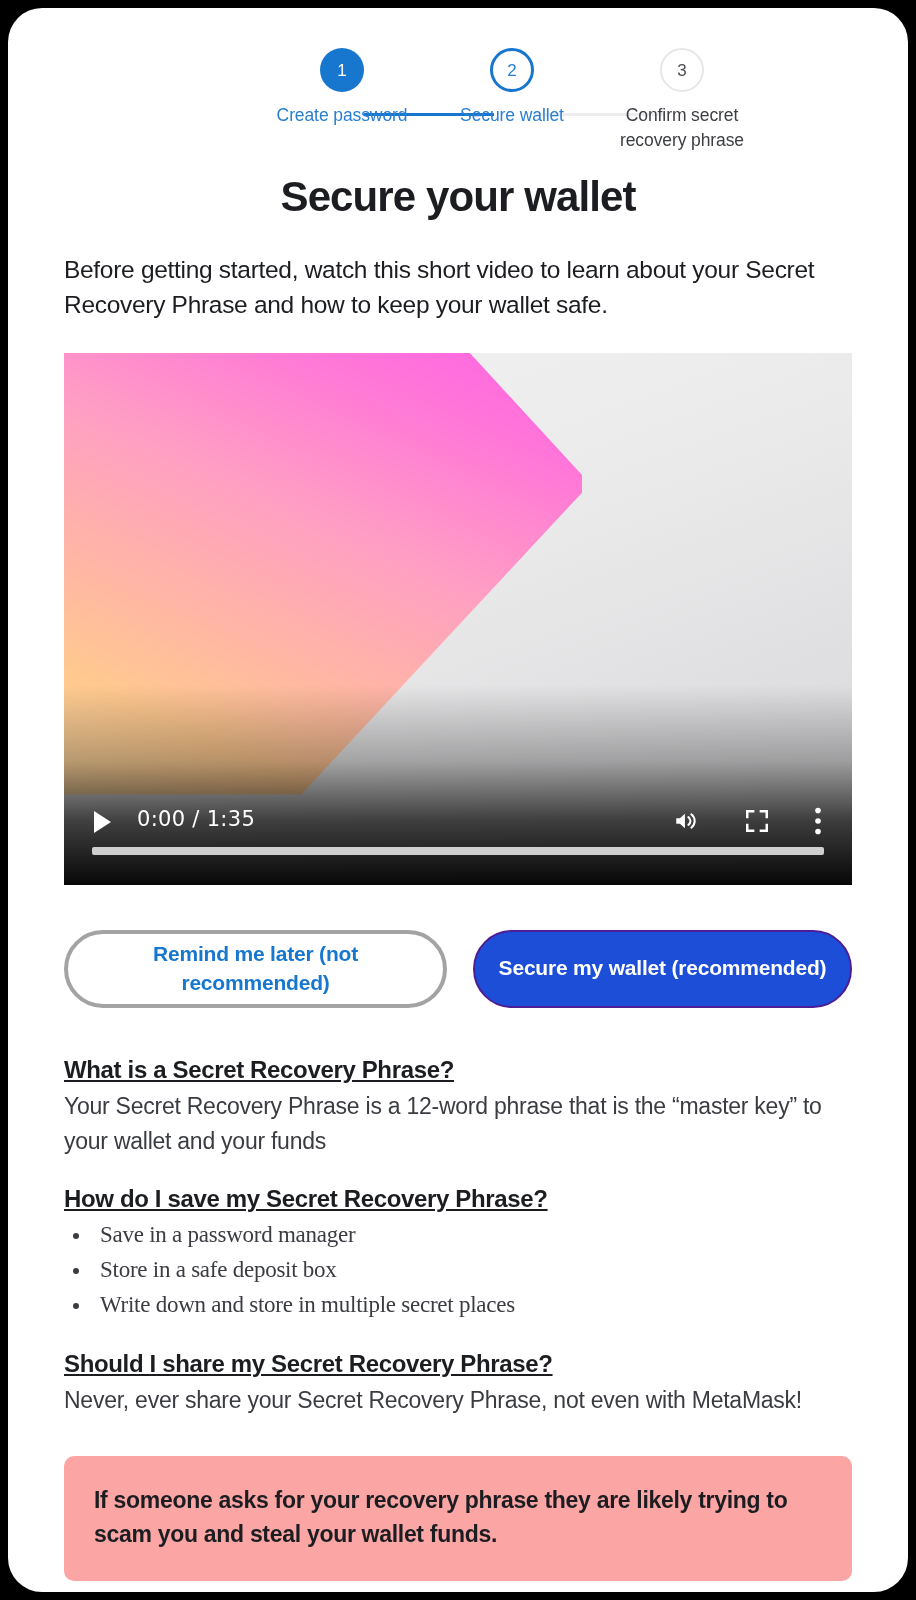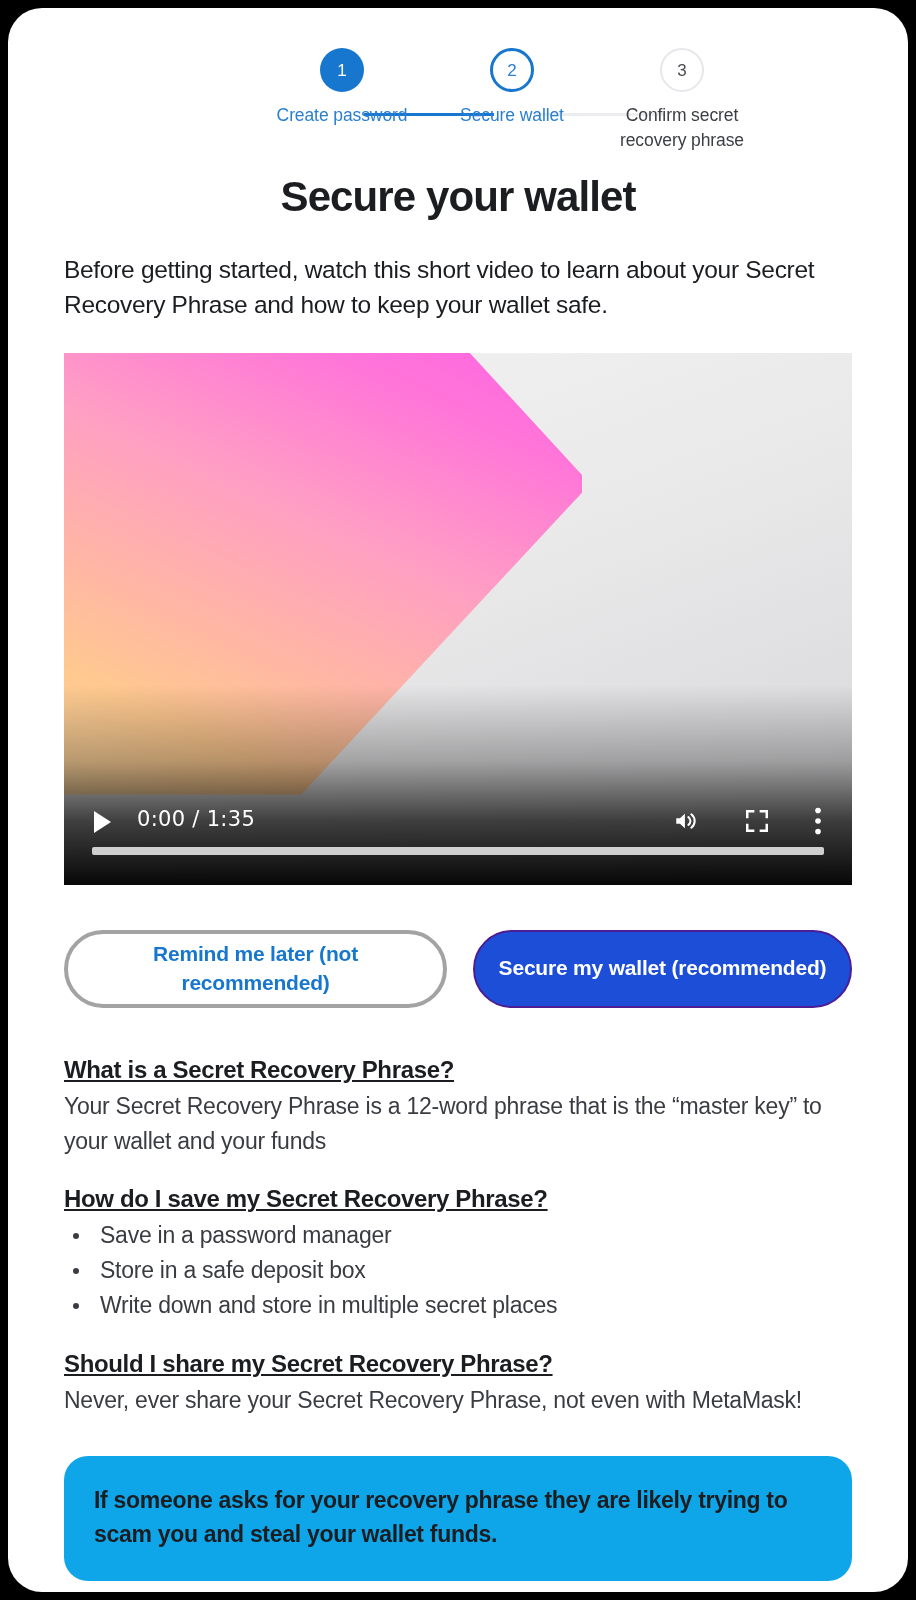--- a/index.html
+++ b/index.html
@@ -181,35 +181,36 @@
   }
   .gap { height:27px; }
   ul.bullets { list-style:none; margin-top:3px; }
   ul.bullets li {
     position:relative;
     padding-left:36px;
     font-size:23px;
     line-height:1.52;
     color:#3a3c42;
     letter-spacing:-0.25px;
+    font-family:Liberation Serif, serif;
   }
   ul.bullets li::before {
     content:"";
     position:absolute;
     left:9px; top:15px;
     width:6px; height:6px;
     border-radius:50%;
     background:#3a3c42;
   }
 
   
   .banner {
     margin-top:38px;
-    background:#0ea5e9;
-    border-radius:24px;
+    background:#fca5a5;
+    border-radius:10px;
     padding:28px 30px 30px 30px;
   }
   .banner-text {
     font-size:23px;
     font-weight:bold;
     line-height:1.45;
     color:#1b1d21;
     letter-spacing:-0.3px;
   }
 </style>

